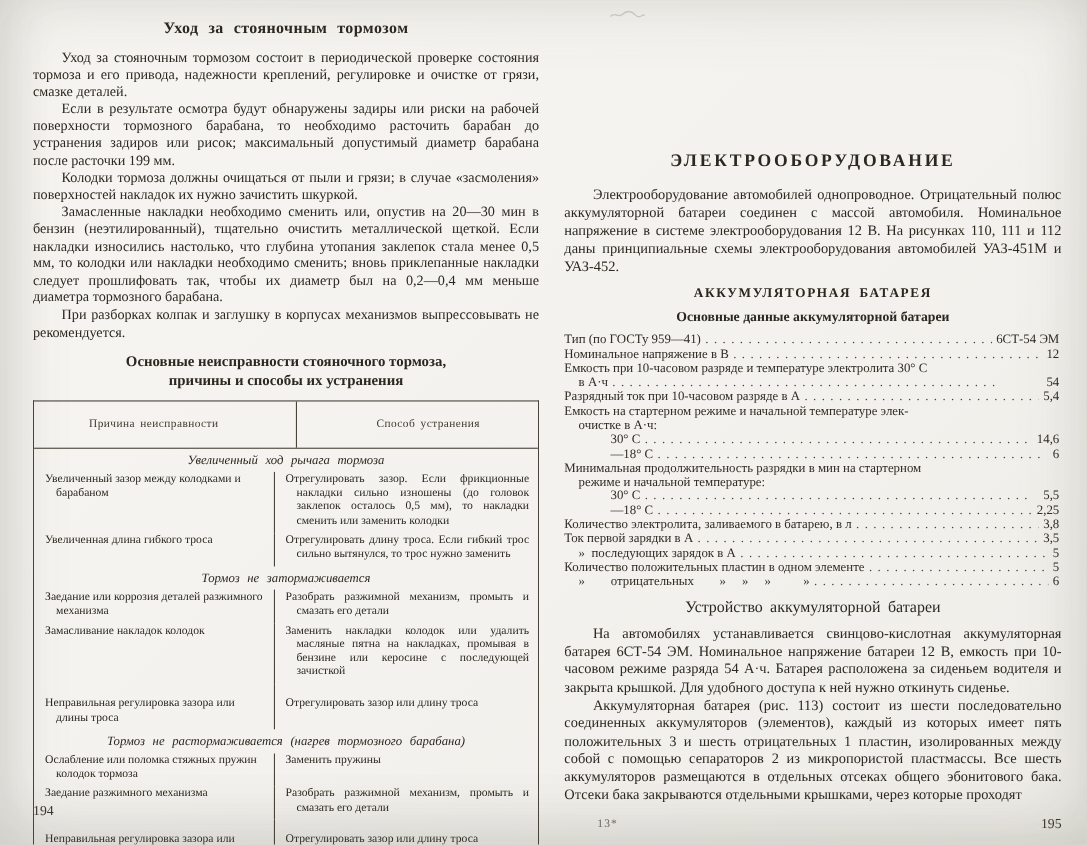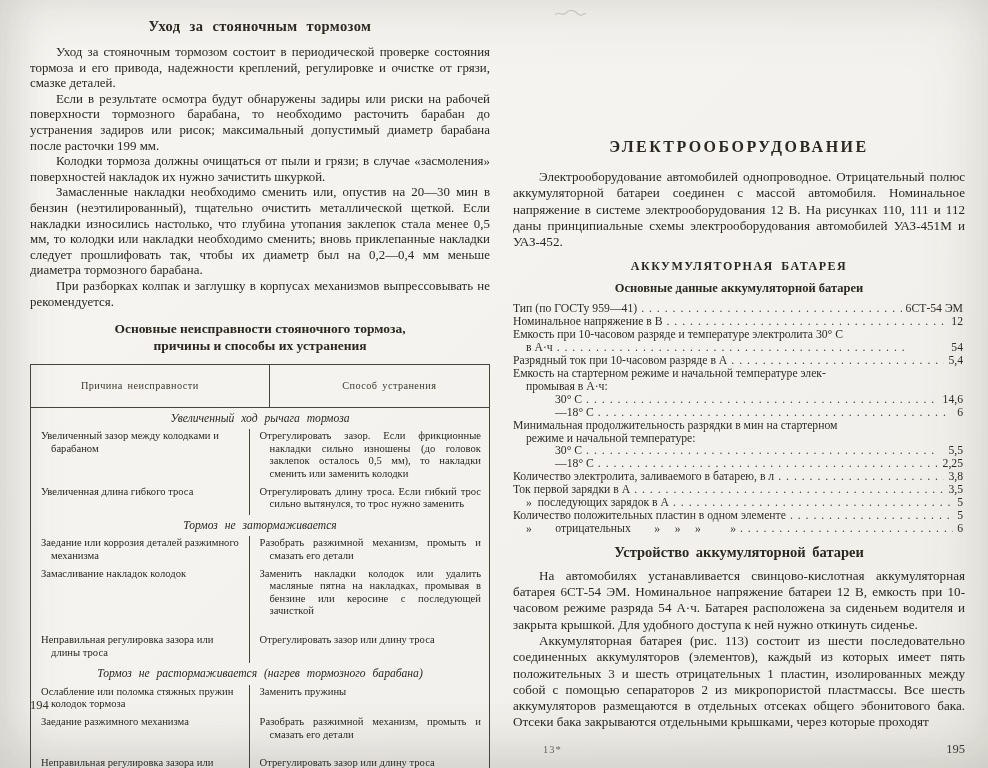--- a/index.html
+++ b/index.html
@@ -19,21 +19,21 @@
   .page-left{left:30px;width:460px;}
   .page-right{left:513px;width:452px;}
 
   
   .h-title{font-weight:bold;text-align:center;font-size:14.5px;word-spacing:5px;letter-spacing:.4px;}
   .page-left .h-title{margin:18px 0 10px 0;}
   .h-two-line{font-weight:bold;text-align:center;font-size:13.5px;line-height:17px;margin:10px 0 10px 0;font-family:Liberation Serif, serif;}
   .h-main{font-weight:bold;text-align:center;font-size:16px;letter-spacing:2.5px;margin:138px 0 0 0;}
   .h-caps{font-weight:bold;text-align:center;font-size:12px;letter-spacing:1.5px;word-spacing:3px;margin:9px 0 0 0;}
   .h-sub{font-weight:bold;text-align:center;font-size:12.5px;margin:7px 0 0 0;}
-  .h-device{font-weight:bold;text-align:center;font-size:14.5px;word-spacing:3px;margin:8px 0 0 0;}
+  .h-device{font-weight:normal;text-align:center;font-size:14.5px;word-spacing:3px;margin:8px 0 0 0;}
 
   
   .para{font-size:12.9px;line-height:15.6px;text-align:justify;text-indent:26px;margin:0;}
   .page-right .para{font-size:13.1px;line-height:16.3px;}
   .page-right .intro{margin-top:13px;}
   .page-right .device-paras{margin-top:7px;}
 
   
   .fault-table{
     margin-top:6px;
@@ -63,21 +63,21 @@
   .spec-label{white-space:pre;}
   .spec-dots{flex:1;overflow:hidden;white-space:nowrap;margin:0 4px;color:#4a4539;}
   .spec-dots::after{content:". . . . . . . . . . . . . . . . . . . . . . . . . . . . . . . . . . . . . . . . . . . . .";letter-spacing:1px;}
   .spec.nodots .spec-dots::after{content:"";}
   .spec-value{white-space:pre;text-align:right;}
   .spec.ind1{padding-left:13px;}
   .spec.ind2{padding-left:42px;}
 
   
   .pageno{position:absolute;font-size:12.5px;color:#3a352c;}
-  .page-left .pageno{left:0;top:698px;}
+  .page-left .pageno{left:0;top:730px;}
   .page-right .pageno{right:0;top:742px;}
   .footnote-sig{position:absolute;left:30px;top:744px;font-size:10.5px;color:#6e6a60;letter-spacing:1px;}
 
   .pencil-mark{position:absolute;left:40px;top:6px;opacity:.55;}
 </style>
 </head>
 <body>
 
 <div class="scan">
 
@@ -181,21 +181,21 @@
           <span class="spec-label">Разрядный ток при 10-часовом разряде в А</span>
           <span class="spec-dots"></span>
           <span class="spec-value">5,4</span>
         </div>
       <div class="spec ind0 nodots">
           <span class="spec-label">Емкость на стартерном режиме и начальной температуре элек-</span>
           <span class="spec-dots"></span>
           <span class="spec-value"></span>
         </div>
       <div class="spec ind1 nodots">
-          <span class="spec-label">промывая в А·ч:</span>
+          <span class="spec-label">очистке в А·ч:</span>
           <span class="spec-dots"></span>
           <span class="spec-value"></span>
         </div>
       <div class="spec ind2">
           <span class="spec-label">30° С</span>
           <span class="spec-dots"></span>
           <span class="spec-value">14,6</span>
         </div>
       <div class="spec ind2">
           <span class="spec-label">—18° С</span>

